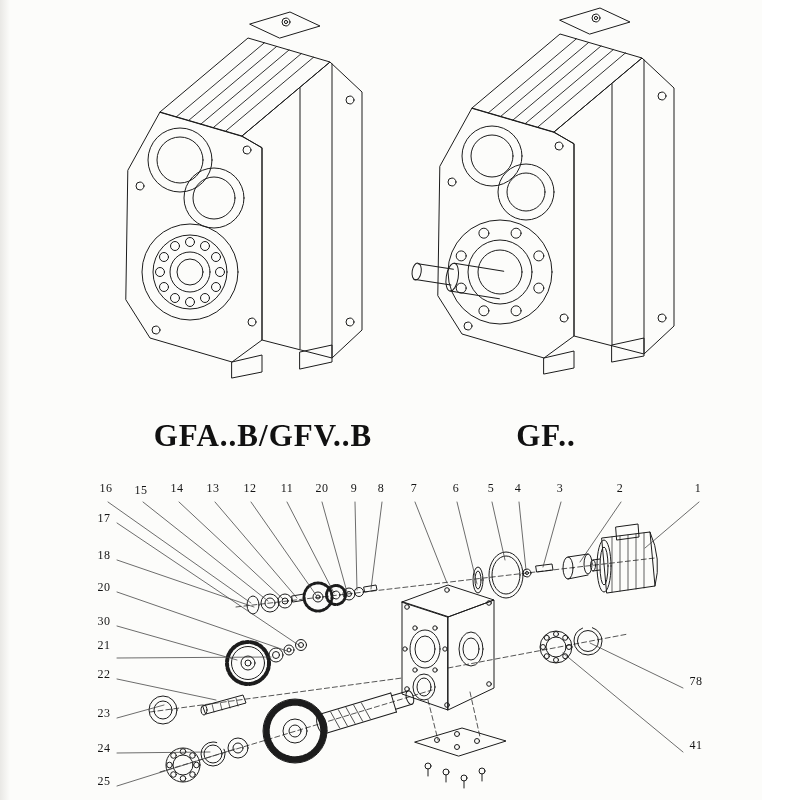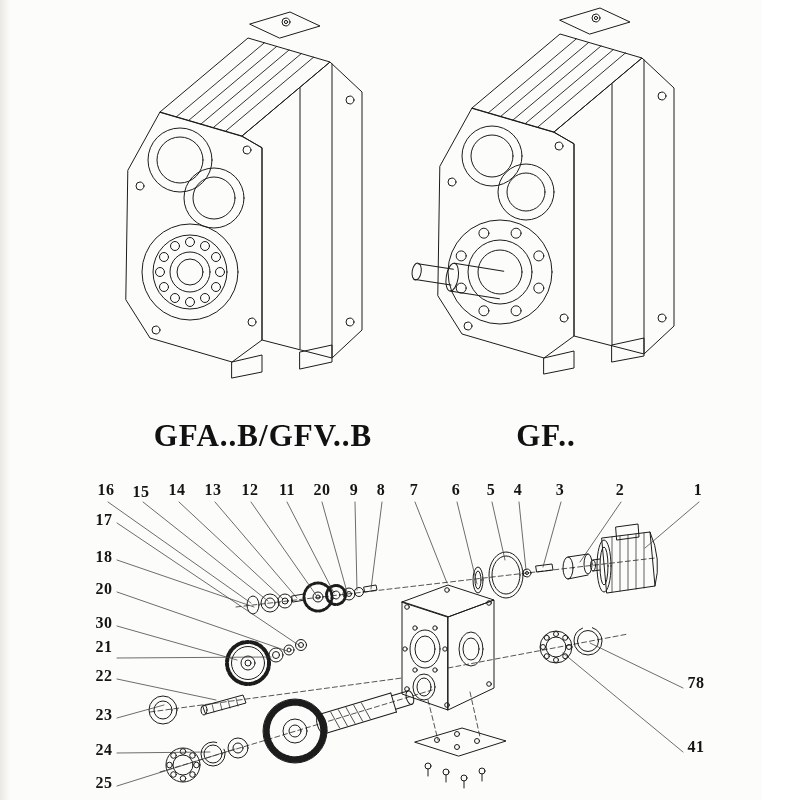--- a/index.html
+++ b/index.html
@@ -17,21 +17,21 @@
   svg.art .teeth-s{stroke-width:3;stroke-dasharray:2 1.8;}
   svg.art .teeth-m{stroke-width:4;stroke-dasharray:2.6 2.2;}
   svg.art .teeth-l{stroke-width:6.5;stroke-dasharray:2.8 1.8;}
   svg.art .gap{stroke-dasharray:60 10;}
   .model-label{
     position:absolute;transform:translateX(-50%);
     font-weight:700;font-size:31px;letter-spacing:1px;color:#111;white-space:nowrap;
   }
   .co{
     position:absolute;transform:translateX(-50%);
-    font-weight:700;font-size:16px;color:#151515;letter-spacing:.5px;line-height:1;
+    font-weight:400;font-size:12px;color:#151515;letter-spacing:.5px;line-height:1;
   }
 </style>
 </head>
 <body>
 
 <div class="page">
 
   <svg class="art" width="800" height="800" viewBox="0 0 800 800">
 
     <g>

